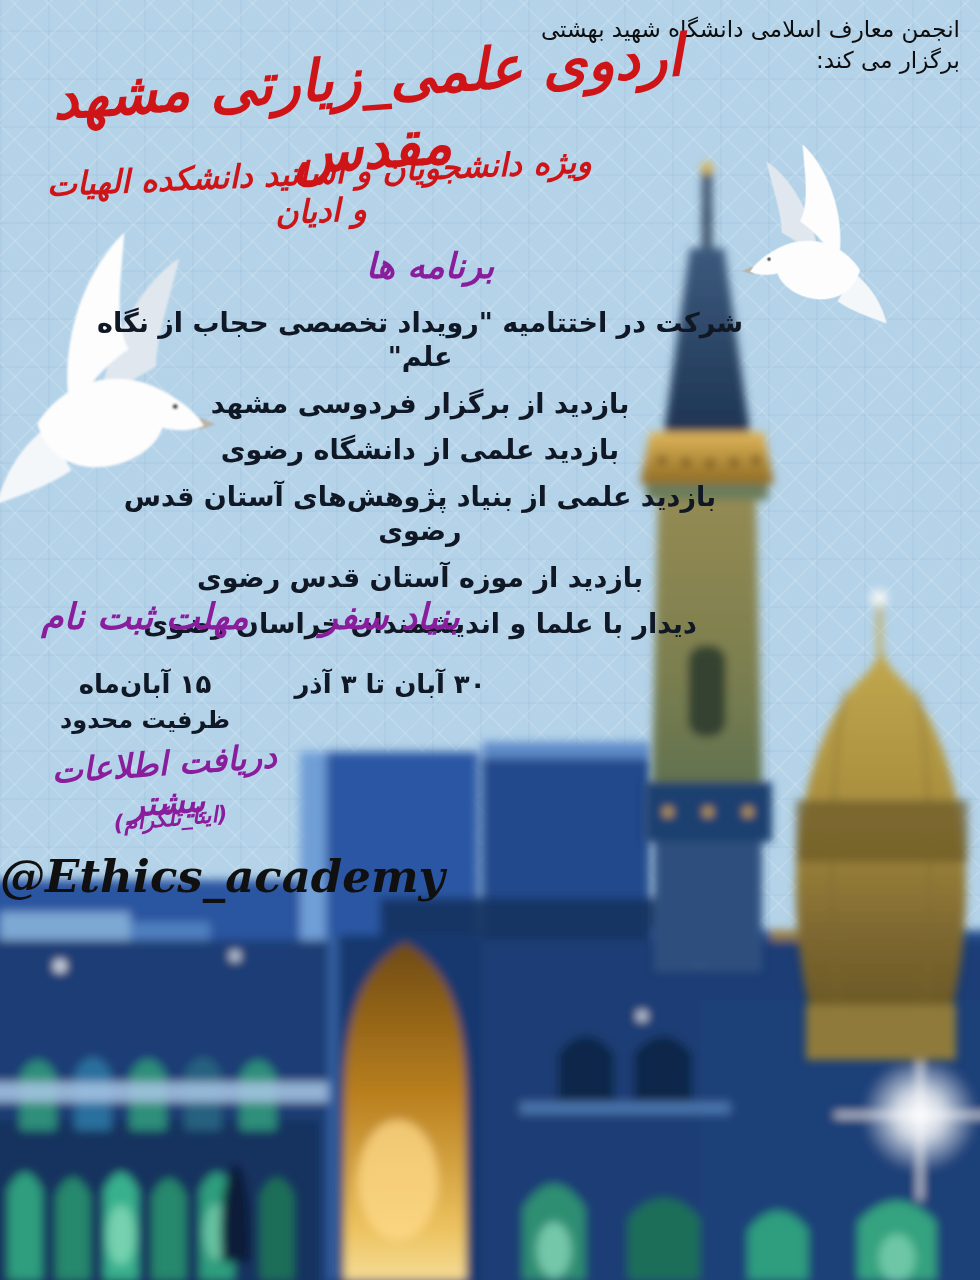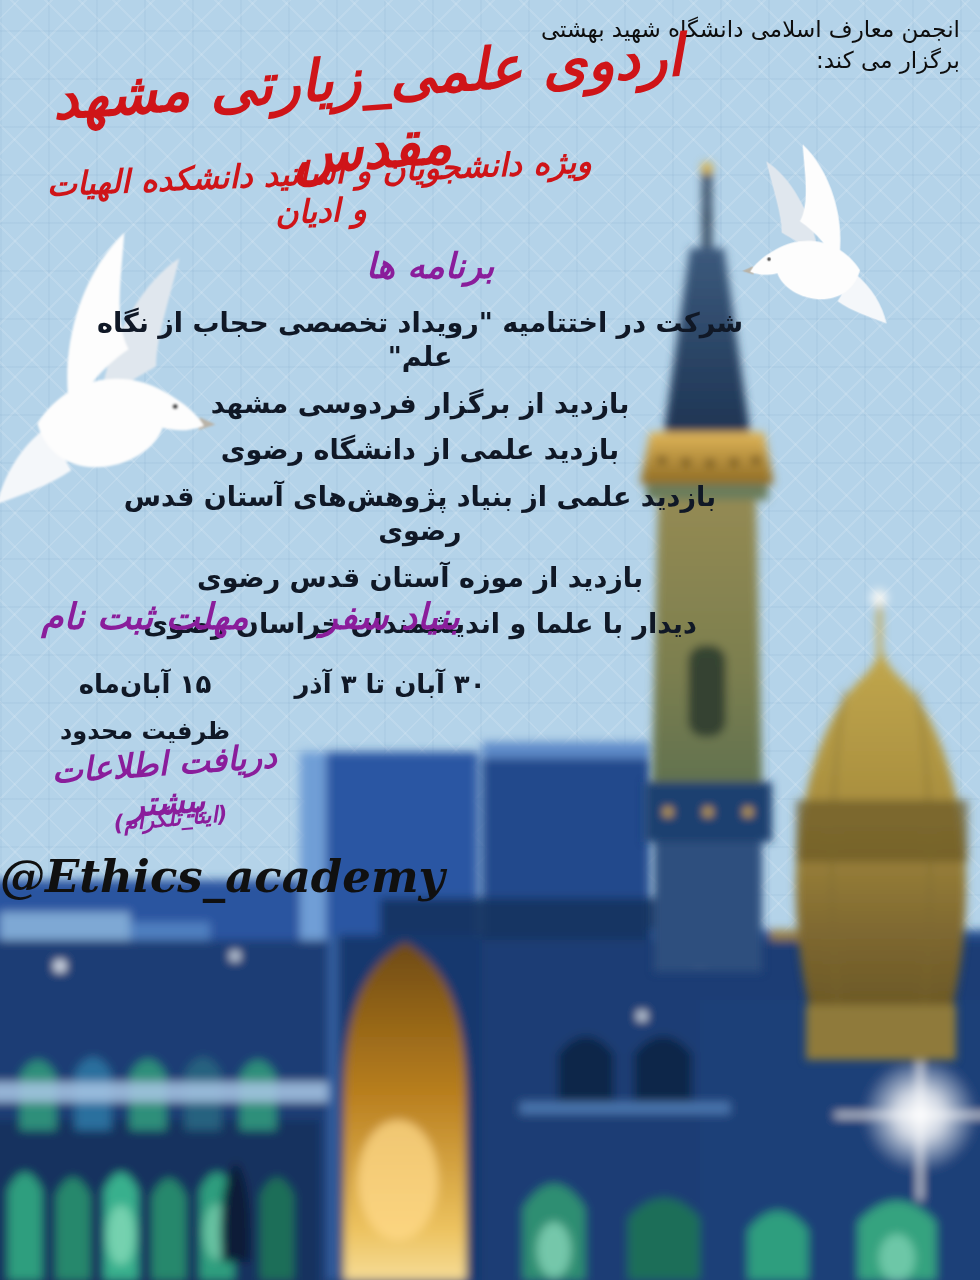--- a/index.html
+++ b/index.html
@@ -50,21 +50,21 @@
   }
   .col{position:absolute;direction:rtl;text-align:center;}
   .col-travel{left:250px;top:596px;width:280px;}
   .col-register{left:20px;top:596px;width:250px;}
   .col-heading{
     font-size:36px;font-weight:700;font-style:italic;
     color:var(--purple,#8a1d9b);
     margin-bottom:32px;
   }
   .col-main{font-size:26px;font-weight:700;color:#101826;}
-  .col-sub{font-size:24px;font-weight:700;color:#101826;margin-top:18px;}
+  .col-sub{font-size:24px;font-weight:700;color:#101826;margin-top:7px;}
   .contact-heading{
     left:18px;top:744px;width:295px;
     font-size:33px;font-weight:700;font-style:italic;
     color:var(--purple,#8a1d9b);
     transform:rotate(-4deg);
   }
   .contact-channels{
     left:58px;top:806px;width:225px;
     font-size:22px;font-weight:700;font-style:italic;
     color:var(--purple,#8a1d9b);

